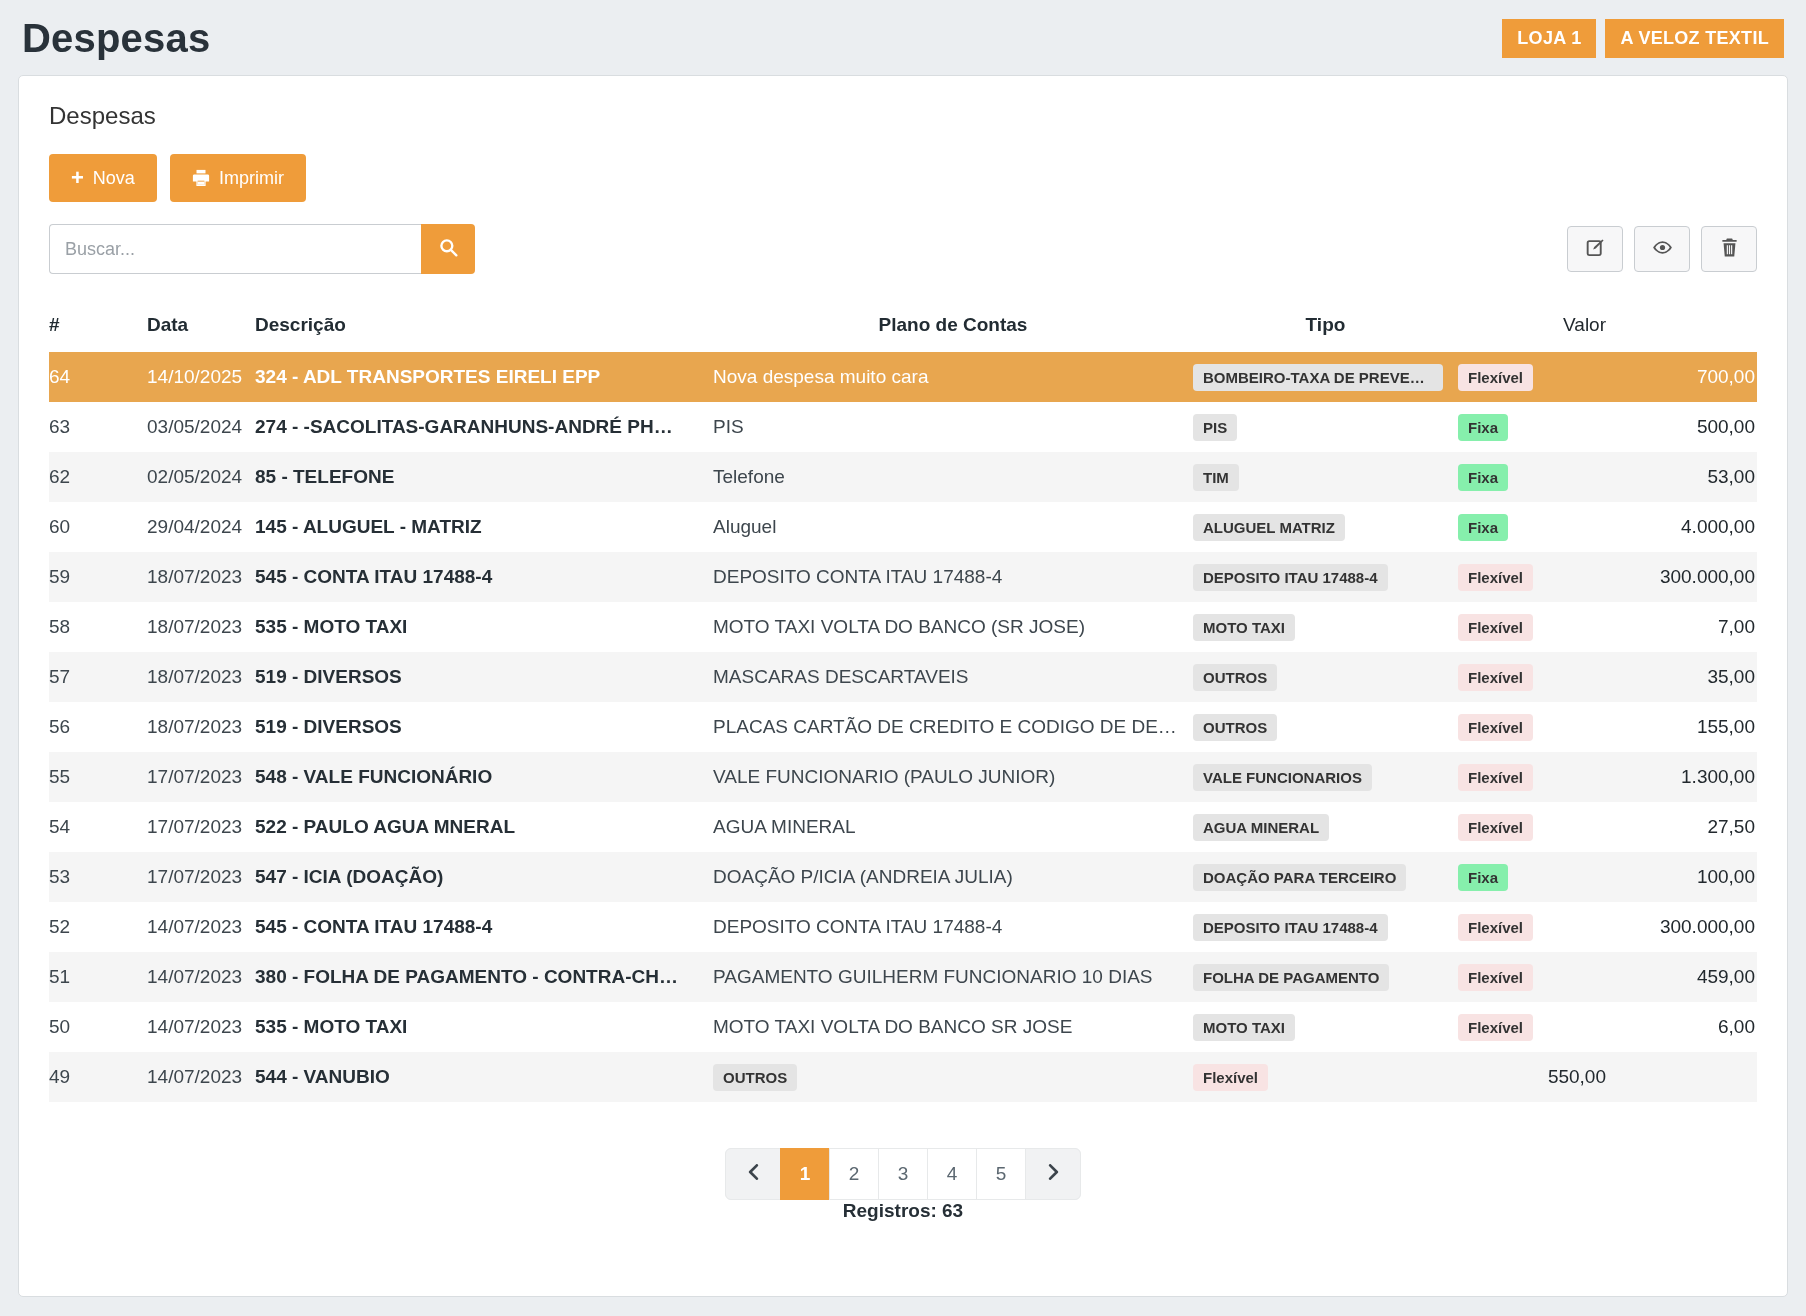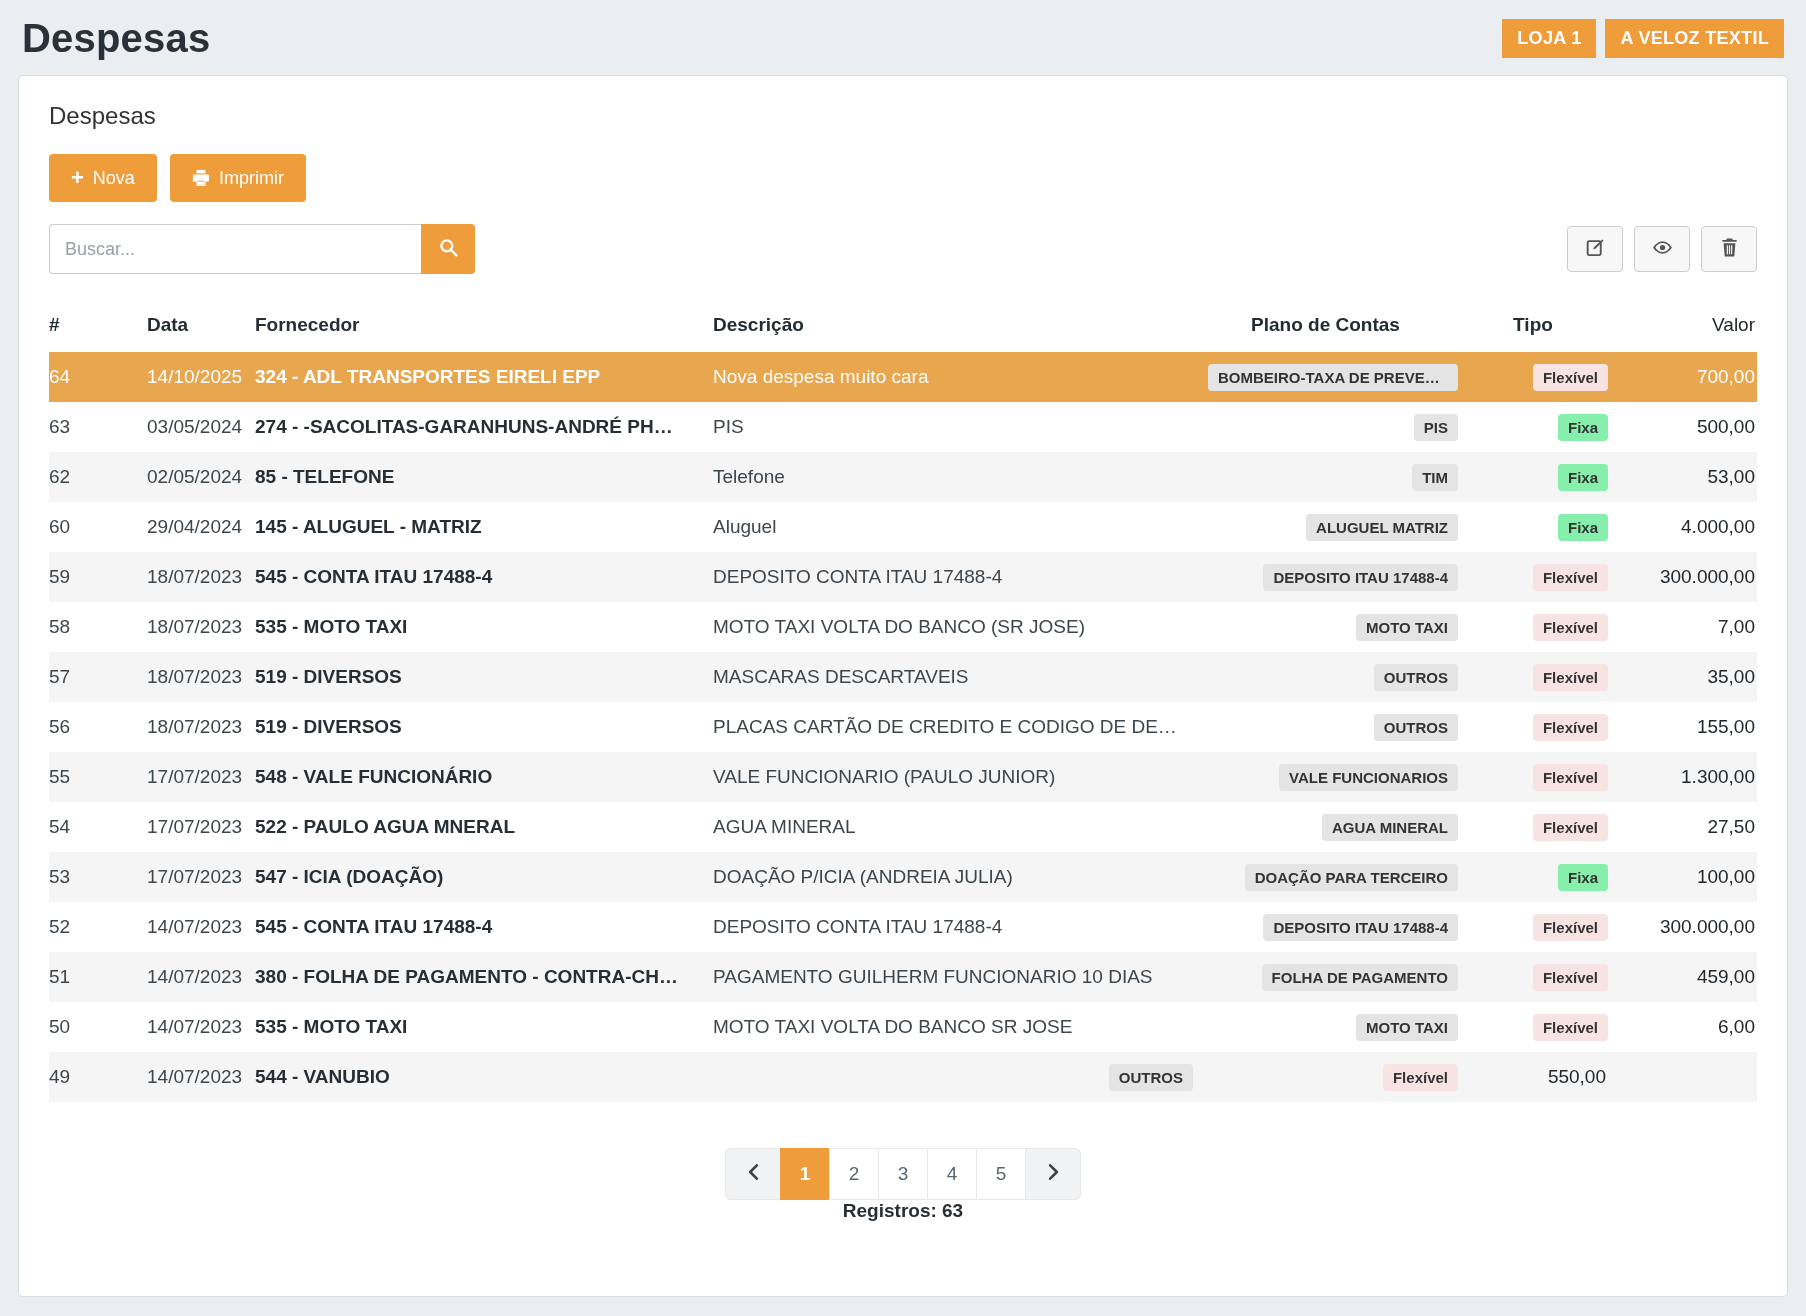--- a/index.html
+++ b/index.html
@@ -80,21 +80,21 @@
     padding:10px 8px 16px 0;
     white-space:nowrap;
   }
   .trow { min-height:50px; cursor:pointer; }
   .trow:nth-child(odd) { background:#f5f5f5; }
   .cell {
     font-size:19px; color:#3d464d; padding:11px 8px 11px 0;
     white-space:nowrap; overflow:hidden; text-overflow:ellipsis;
   }
   .col-supplier { font-weight:700; color:#262f36; }
-  .col-plan, .col-type { text-align:right; padding-right:0; }
+  .col-plan, .col-type { text-align:left; padding-right:0; }
   .col-value { text-align:right; font-weight:400; color:#22292e; padding-right:2px; }
   .hcell.col-plan, .hcell.col-type { text-align:center; }
   .hcell.col-value { text-align:right; padding-right:2px; }
 
   .badge {
     display:inline-block; font-size:15px; font-weight:700; color:#333;
     padding:5px 10px; border-radius:4px; white-space:nowrap;
     max-width:250px; overflow:hidden; text-overflow:ellipsis; vertical-align:middle;
   }
   .badge-gray  { background:#e4e4e4; }
@@ -192,21 +192,20 @@
               </svg>
           </span>
         </button>
       </div>
     </div>
 
     <div class="table">
       <div class="thead">
         <div class="hcell col-id">#</div>
         <div class="hcell col-date">Data</div>
-        <div class="hcell col-supplier">Fornecedor</div>
         <div class="hcell col-desc">Descrição</div>
         <div class="hcell col-plan">Plano de Contas</div>
         <div class="hcell col-type">Tipo</div>
         <div class="hcell col-value">Valor</div>
       </div>
       <div id="tbody">
           <div class="trow selected">
             <div class="cell col-id">64</div>
             <div class="cell col-date">14/10/2025</div>
             <div class="cell col-supplier">324 - ADL TRANSPORTES EIRELI EPP</div>

